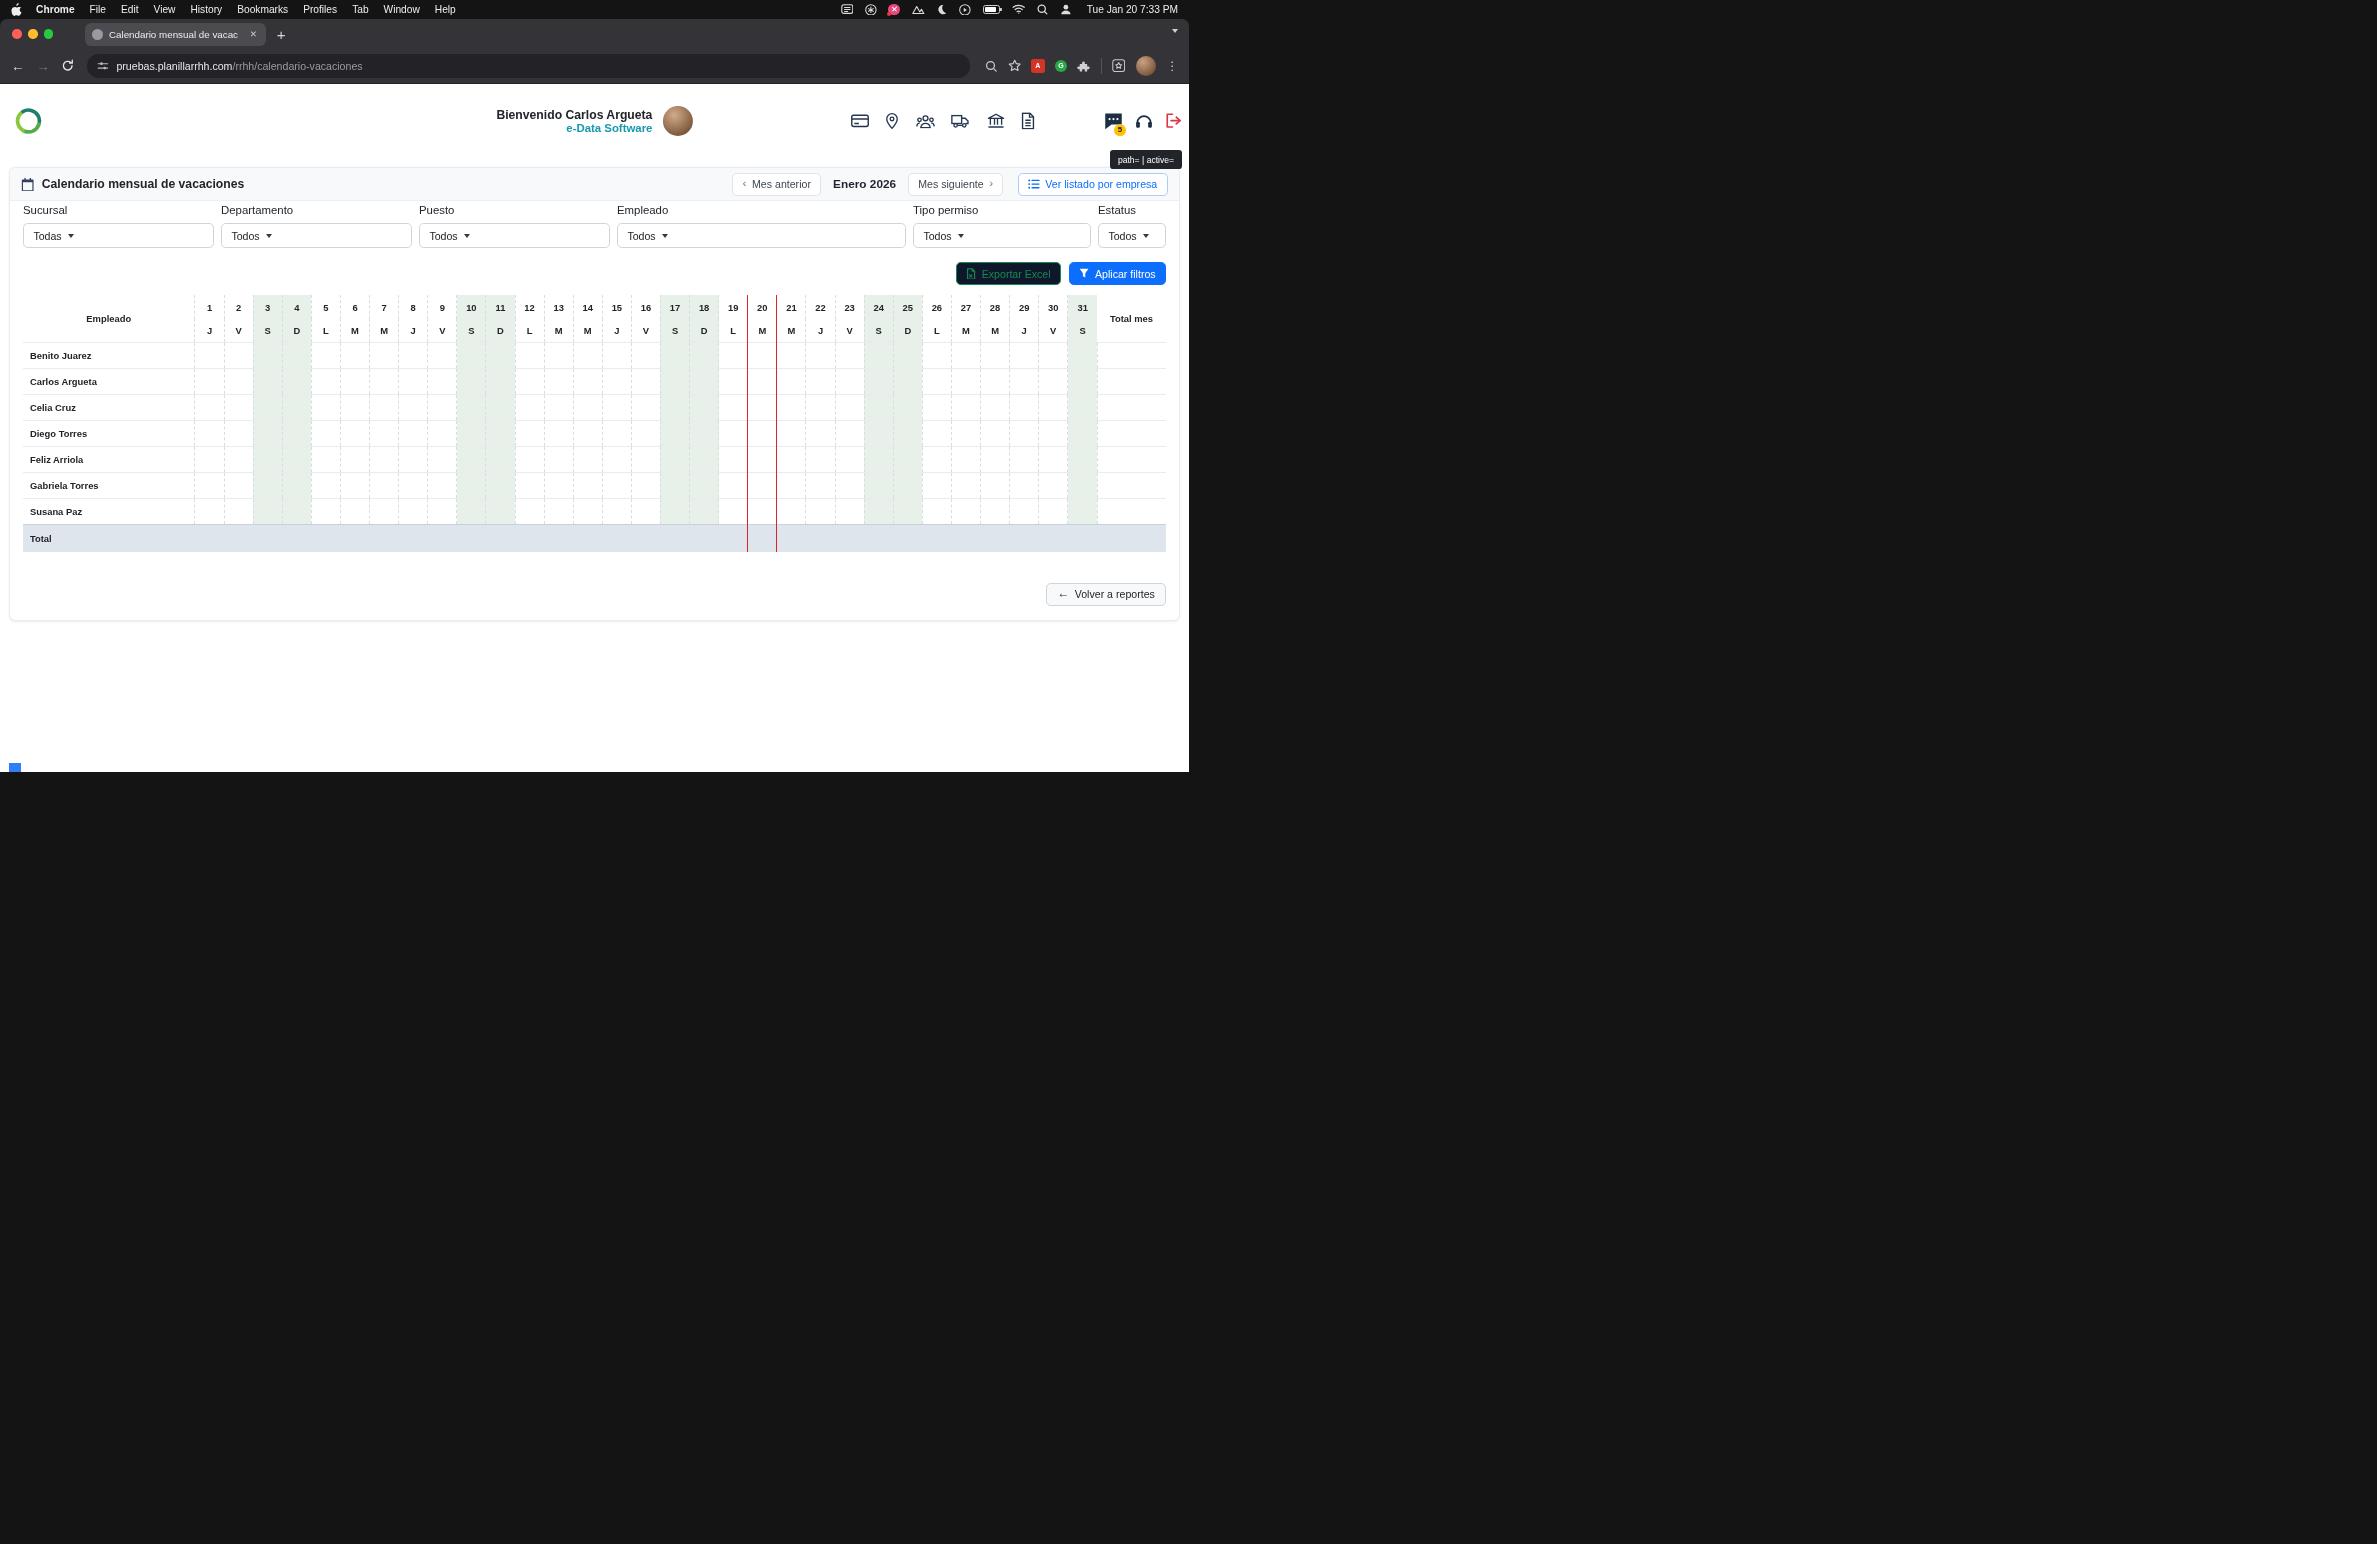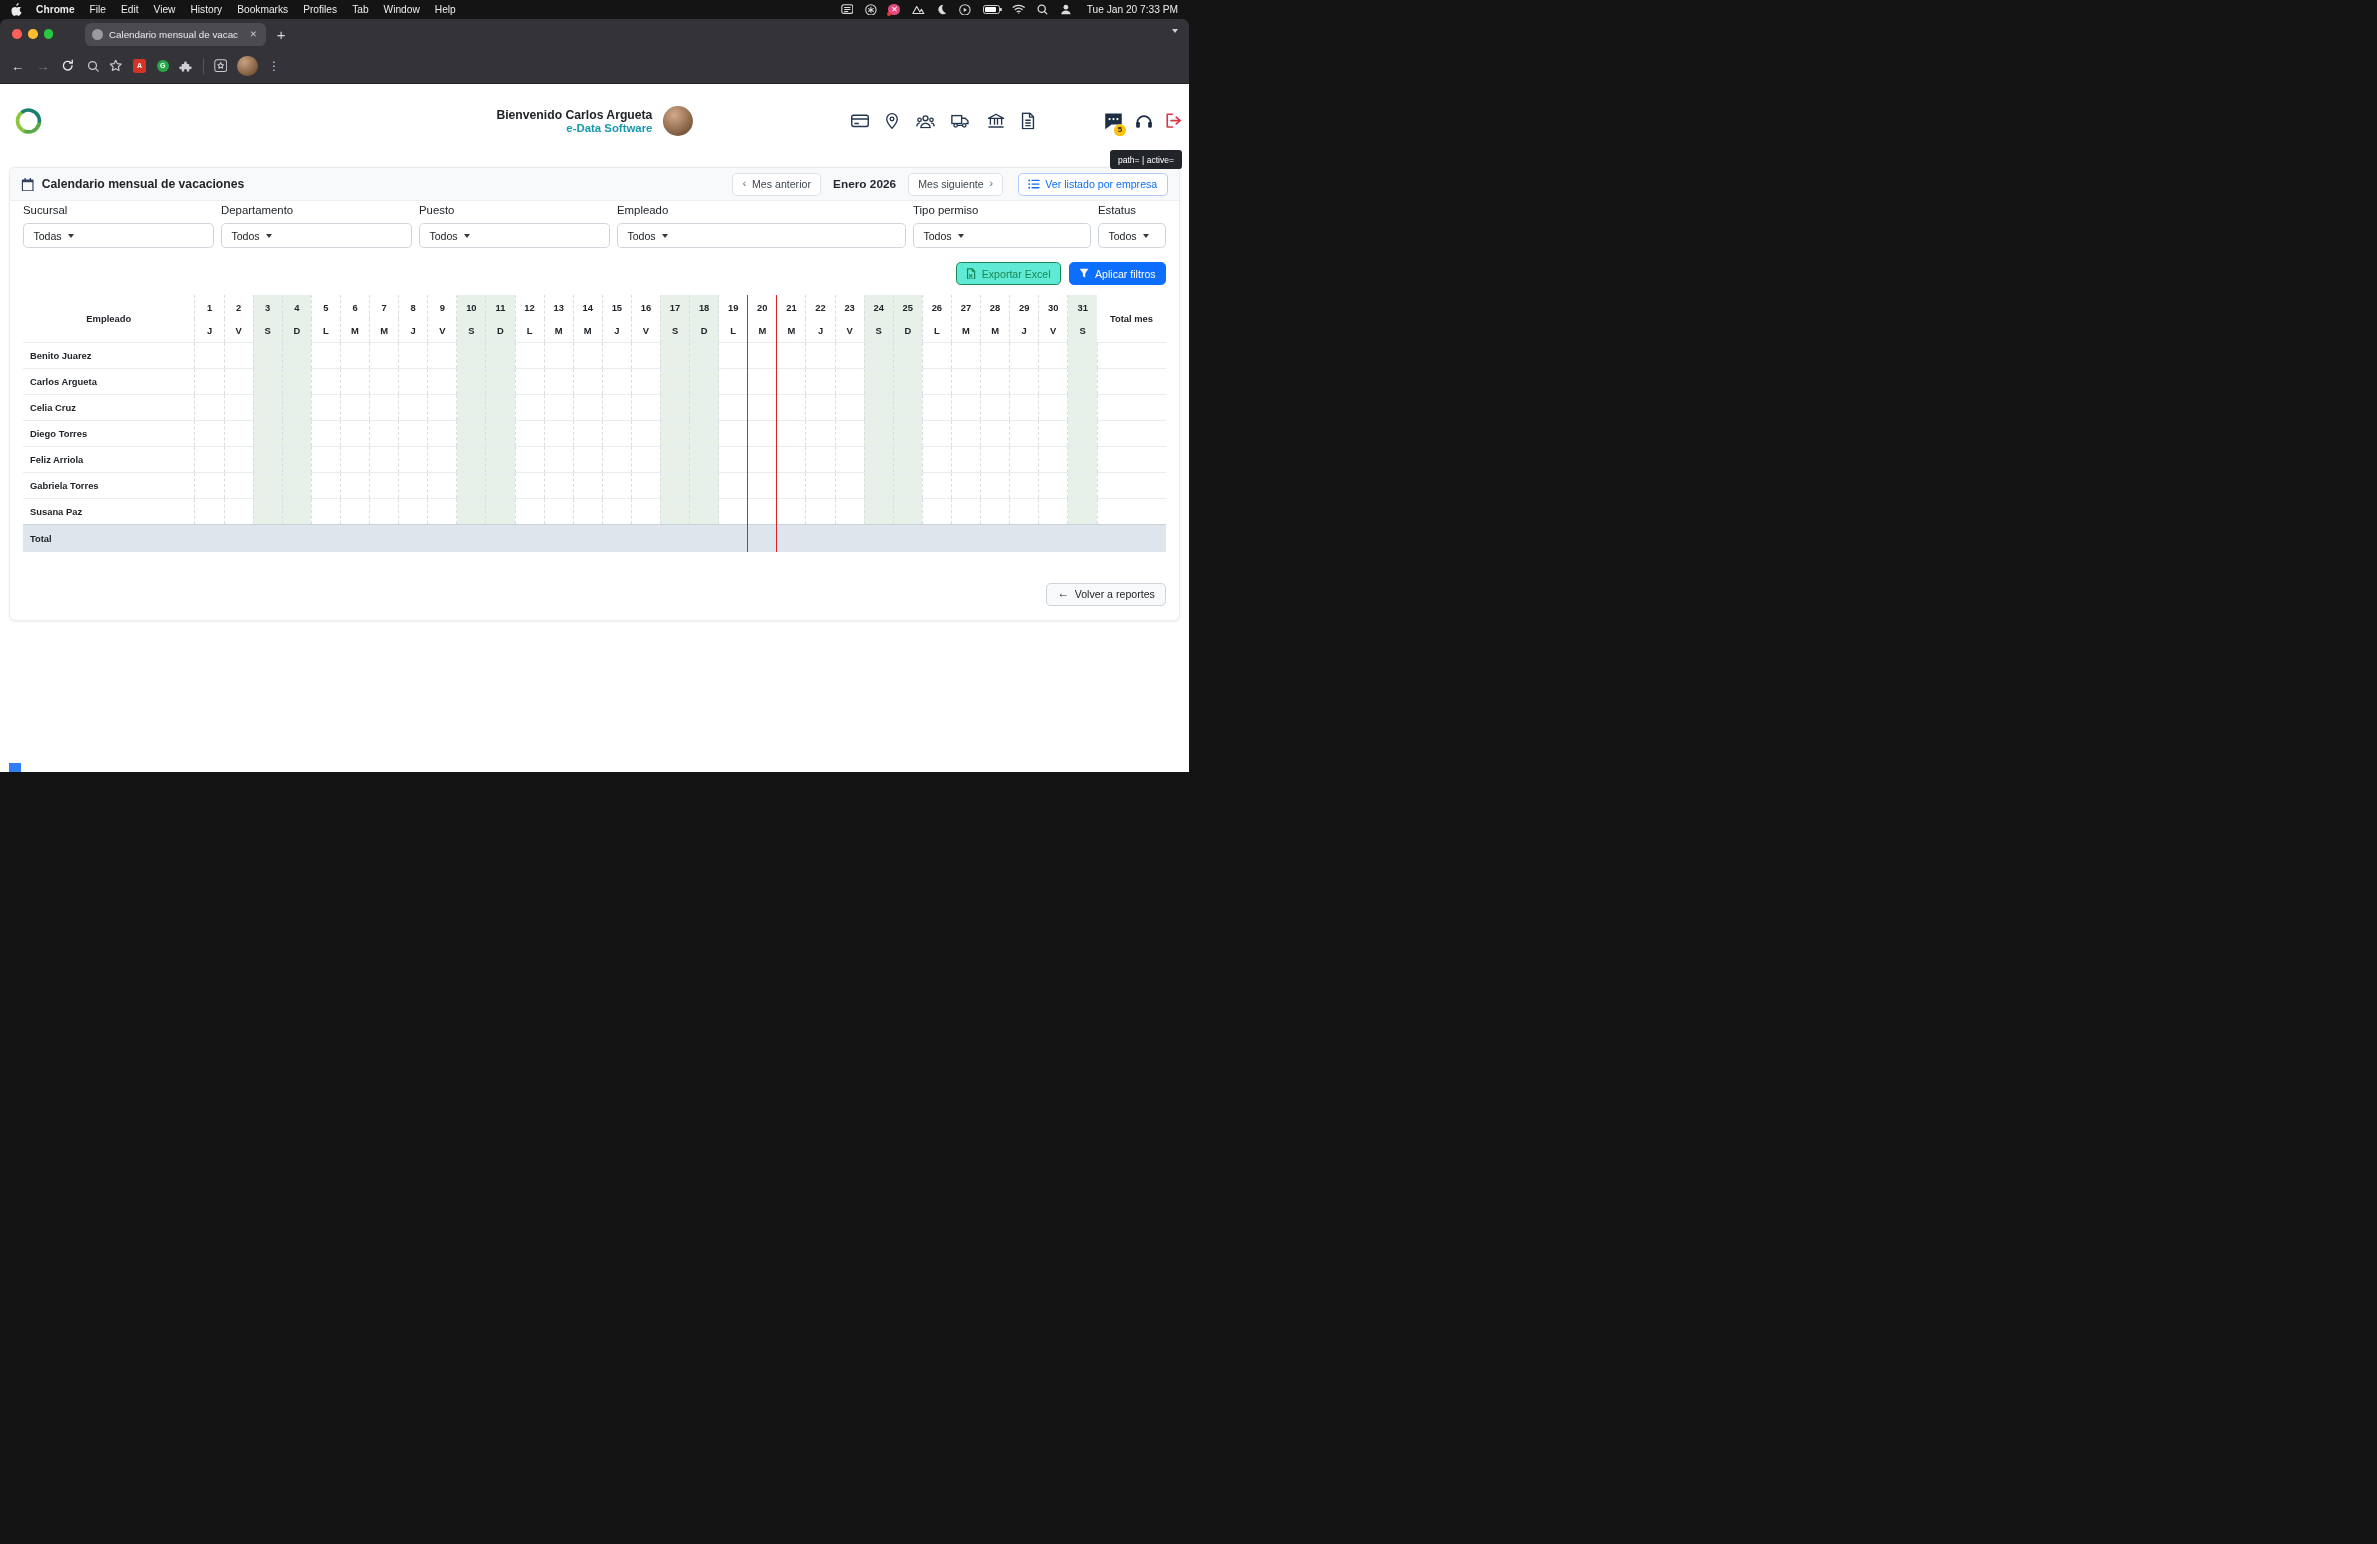--- a/index.html
+++ b/index.html
@@ -82,21 +82,21 @@
   .legend-item { display:flex; align-items:center; font-size:10.6px; color:#212529; }
   .legend-swatch { width:11px; height:11px; border:0.8px solid; border-radius:1.6px; margin-right:7px; }
 
   .filters-row { display:flex; gap:7px; margin-top:3.1px; }
   .filter-label { font-size:11.4px; color:#212529; margin-bottom:7px; }
   .select { height:24.4px; border:0.8px solid #ced4da; border-radius:4.7px; background:#fff; display:flex; align-items:center; justify-content:flex-start; padding:0 9.4px; font-size:10.6px; color:#212529; cursor:pointer; }
   .chev { width:0; height:0; border-left:3.5px solid transparent; border-right:3.5px solid transparent; border-top:4.3px solid #343a40; margin-left:6.3px; }
   .f0,.f1,.f2 { width:191px; } .f3 { width:289px; } .f4 { width:178px; } .f5 { flex:1; }
 
   .actions-row { display:flex; justify-content:flex-end; gap:7.9px; margin:14px 0 10.2px 0; }
-  .btn-export { background:#5eead4; border:0.8px solid #198754; color:#198754; padding:4.7px 9.4px; }
+  .btn-export { background:#0f172a; border:0.8px solid #198754; color:#198754; padding:4.7px 9.4px; }
   .btn-apply { background:#0d6efd; border:0.8px solid #0d6efd; color:#fff; padding:4.7px 9.4px; }
 
   
   .cal-table { width:100%; border-collapse:collapse; table-layout:fixed; font-size:9.4px; color:#212529; margin-top:6.3px; }
   .col-emp { width:172px; } .col-tot { width:69px; }
   .cal-table th, .cal-table td { padding:0; text-align:center; vertical-align:middle; font-weight:normal; }
   tr.nums th { height:23.6px; font-weight:bold; }
   tr.lets th { height:23px; font-weight:bold; }
   .daycell, .totcell { border-left:0.8px dashed #d8dde2; }
   tbody td { height:26px; border-top:0.8px solid #e8ecef; }
@@ -218,20 +218,30 @@
 
   <div class="toolbar">
     <span class="nav-arrow">←</span>
     <span class="nav-arrow dim">→</span>
     <span>
       <svg width="13.4" height="13.4" viewBox="0 0 17 17" fill="none" stroke="#e6e6ea" stroke-width="1.7" stroke-linecap="round">
           <path d="M14 8.5a5.5 5.5 0 1 1-1.7-4"></path>
           <path d="M14.3 1.6v3.5h-3.5"></path>
         </svg>
     </span>
+    <div class="omnibox">
+      <span>
+        <svg width="11.8" height="11.8" viewBox="0 0 16 16" stroke="#b9b9bf" stroke-width="1.5" fill="none" stroke-linecap="round">
+            <path d="M1.5 5h13M1.5 11h13"></path>
+            <circle cx="6" cy="5" r="1.8" fill="#b9b9bf" stroke="none"></circle>
+            <circle cx="10.5" cy="11" r="1.8" fill="#b9b9bf" stroke="none"></circle>
+          </svg>
+      </span>
+      <span><span class="url-domain">pruebas.planillarrhh.com</span><span class="url-path">/rrhh/calendario-vacaciones</span></span>
+    </div>
     <div class="tb-icons">
       <span>
         <svg width="12.6" height="12.6" viewBox="0 0 16 16" fill="none" stroke="#c9c9ce" stroke-width="1.6" stroke-linecap="round">
             <circle cx="7" cy="7" r="5"></circle>
             <path d="M11 11l3.2 3.2"></path>
           </svg>
       </span>
       <span>
         <svg width="13.4" height="13.4" viewBox="0 0 16 16" fill="none" stroke="#c9c9ce" stroke-width="1.4" stroke-linejoin="round">
             <path d="M8 1.5l2 4.1 4.5.6-3.3 3.1.8 4.4L8 11.6l-4 2.1.8-4.4L1.5 6.2l4.5-.6z"></path>

